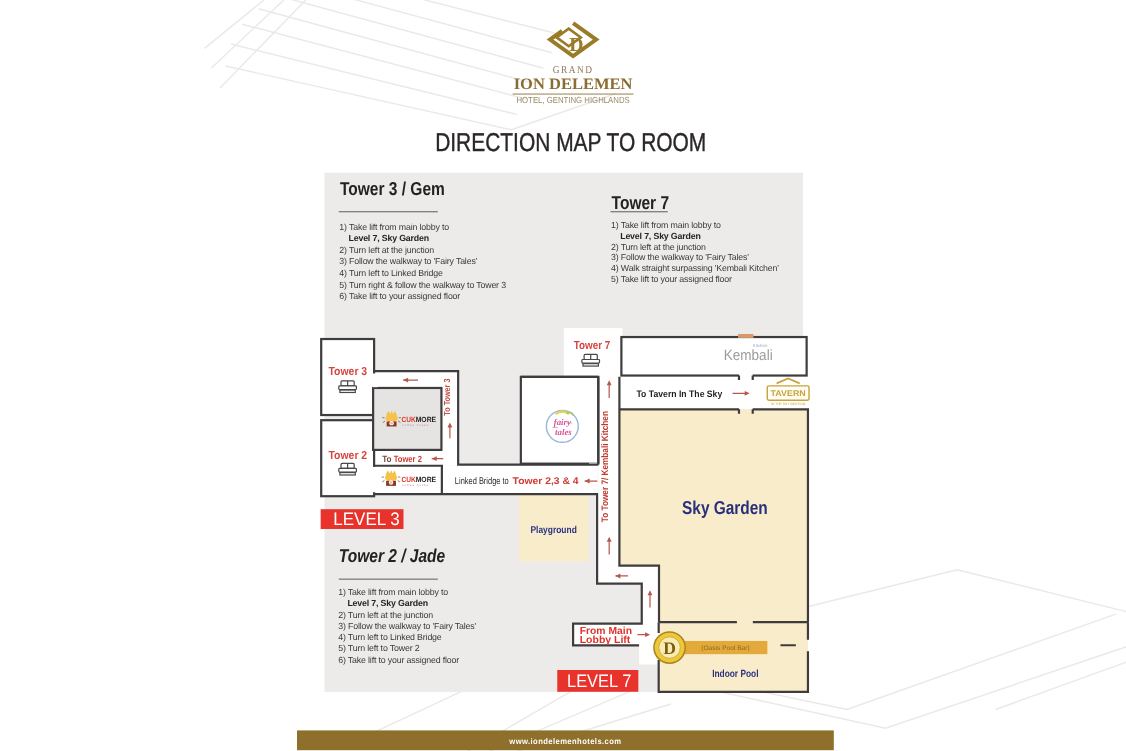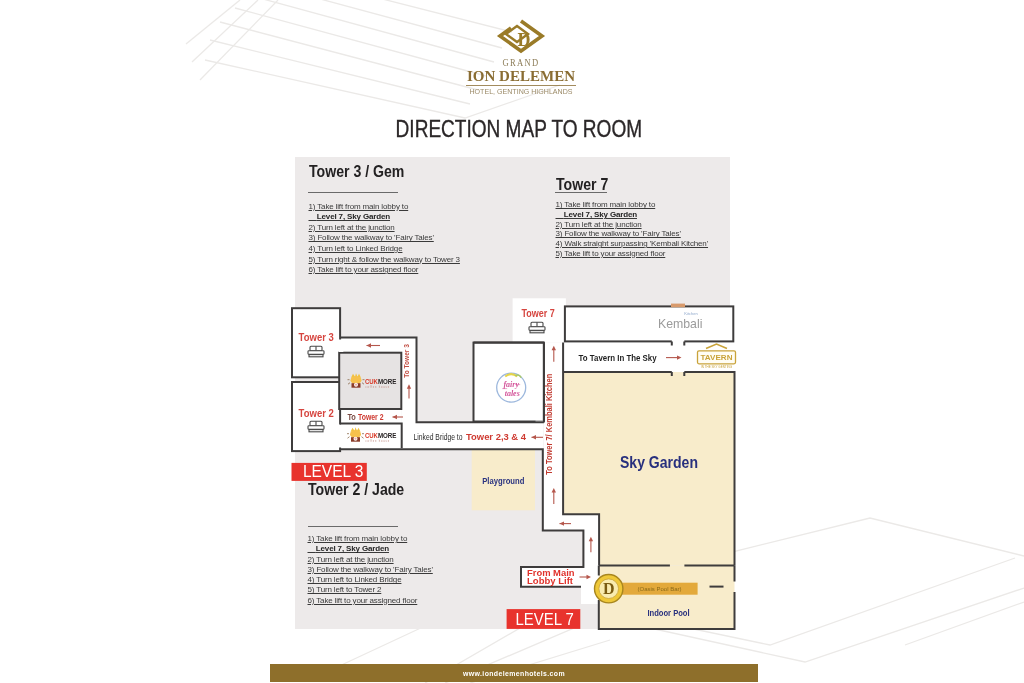--- a/index.html
+++ b/index.html
@@ -1,19 +1,19 @@
 <!DOCTYPE html>
 <html><head>
 <meta charset="utf-8">
 <style>
   html,body{margin:0;padding:0;}
   body{width:1024px;height:683px;background:#ffffff;font-family:"Liberation Sans",sans-serif;position:relative;overflow:hidden;}
   .abs{position:absolute;}
   .h1{font-weight:bold;color:#232122;}
-  .list{font-size:8px;line-height:10.45px;color:#3a3a3a;letter-spacing:-0.15px;text-decoration:underline;}
+  .list{font-size:8px;line-height:10.45px;color:#3a3a3a;letter-spacing:-0.15px;}
   .list b{color:#242424;}
 </style>
 </head>
 <body>
 
 <svg class="abs" style="left:0;top:0" width="1024" height="683" viewBox="0 0 1024 683">
   <g stroke="#ebe9e7" stroke-width="1.3" fill="none">
     <path d="M205 60 L465 118 L560 85"></path>
     <path d="M210 40 L470 104"></path>
     <path d="M220 22 L478 90"></path>
@@ -74,21 +74,21 @@
 <div class="abs" style="left:554.5px;top:191.6px;width:52px;height:1px;background:#6a6a6a;"></div>
 <div class="abs list" style="left:555.5px;top:200.3px;white-space:nowrap;line-height:9.7px;">
   1) Take lift from main lobby to<br>
   &nbsp;&nbsp;&nbsp;&nbsp;<b>Level 7, Sky Garden</b><br>
   2) Turn left at the junction<br>
   3) Follow the walkway to 'Fairy Tales'<br>
   4) Walk straight surpassing 'Kembali Kitchen'<br>
   5) Take lift to your assigned floor
 </div>
 
-<div class="abs" style="left:308px;top:480px;">
+<div class="abs" style="left:308px;top:496px;font-style:italic;">
   <div class="h1" style="font-size:17px;transform:scaleX(0.83);transform-origin:0 0;white-space:nowrap;">Tower 2 / Jade</div>
 </div>
 <div class="abs" style="left:307.5px;top:526px;width:90.5px;height:1px;background:#6a6a6a;"></div>
 <div class="abs list" style="left:307.5px;top:534px;white-space:nowrap;line-height:10.3px;">
   1) Take lift from main lobby to<br>
   &nbsp;&nbsp;&nbsp;&nbsp;<b>Level 7, Sky Garden</b><br>
   2) Turn left at the junction<br>
   3) Follow the walkway to 'Fairy Tales'<br>
   4) Turn left to Linked Bridge<br>
   5) Turn left to Tower 2<br>

